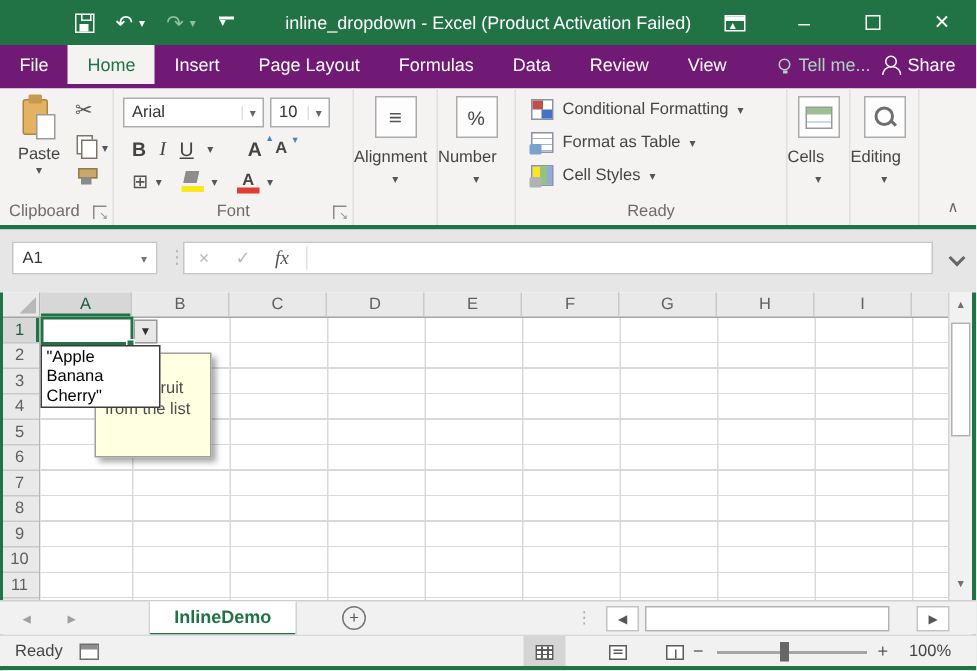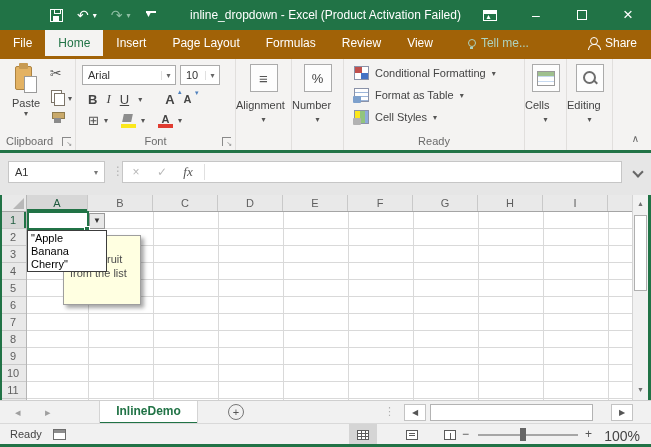--- a/index.html
+++ b/index.html
@@ -21,21 +21,21 @@
   .customize-icon::after { content:"▾"; position:absolute; top:0px; left:2px; color:#fff; font-size:8px; }
   .win-title { position:absolute; left:0; right:0; text-align:center; color:#fff; font-size:12px; }
   .winbtns { position:absolute; right:0; top:0; height:30px; display:flex; }
   .winbtn { width:46px; height:30px; display:flex; align-items:center; justify-content:center; color:#fff; font-size:14px; }
   .ribbonopt-icon { width:14px; height:11px; border:1.5px solid #fff; position:relative; }
   .ribbonopt-icon::before { content:""; position:absolute; left:0; top:0; width:100%; height:3px; background:#fff; }
   .ribbonopt-icon::after { content:"▴"; position:absolute; left:2.5px; top:1px; color:#fff; font-size:8px; }
   .max-icon { width:10px; height:10px; border:1.5px solid #fff; }
 
   
-  .tabrow { position:absolute; left:0; top:30px; width:651px; height:29px; background:#a16207; display:flex; align-items:flex-start; }
+  .tabrow { position:absolute; left:0; top:30px; width:651px; height:29px; background:#701a75; display:flex; align-items:flex-start; }
   .rtab { height:26px; line-height:26px; padding:0 13px; color:#fff; font-size:12px; }
   .rtab.active { background:#f4f3f2; color:#217346; }
   .tellme { display:flex; align-items:center; gap:5px; color:#aed3bf; margin-left:22px; height:26px; font-size:12px; }
   .bulb-icon { width:8px; height:8px; border:1.5px solid #aed3bf; border-radius:50%; position:relative; }
   .bulb-icon::after { content:""; position:absolute; left:1.5px; top:7px; width:3px; height:2px; background:#aed3bf; }
   .share { margin-left:auto; margin-right:14px; height:26px; display:flex; align-items:center; gap:6px; color:#fff; font-size:12px; }
   .person-icon { width:11px; height:12px; position:relative; }
   .person-icon::before { content:""; position:absolute; left:2.5px; top:0; width:6px; height:6px; border:1.2px solid #fff; border-radius:50%; }
   .person-icon::after { content:""; position:absolute; left:0; top:7px; width:11px; height:5px; border:1.2px solid #fff; border-bottom:none; border-radius:6px 6px 0 0; }
 
@@ -160,21 +160,21 @@
   .viewbtn.active { background:#d5d5d5; }
   .vn-icon { width:12px; height:10px; border:1px solid #5b5b5b; background:repeating-linear-gradient(to bottom,transparent 0 2px,#5b5b5b 2px 3px),repeating-linear-gradient(to right,transparent 0 3px,#5b5b5b 3px 4px),#fff; }
   .vl-icon { width:12px; height:10px; border:1px solid #5b5b5b; background:#fff; position:relative; }
   .vl-icon::before { content:""; position:absolute; left:2px; top:2px; width:6px; height:1px; background:#5b5b5b; box-shadow:0 2px 0 #5b5b5b; }
   .vb-icon { width:12px; height:10px; border:1px solid #5b5b5b; background:#fff; position:relative; }
   .vb-icon::before { content:""; position:absolute; left:5px; top:2px; width:1px; height:6px; background:#5b5b5b; }
   .zoom-minus { position:absolute; left:462px; top:3px; color:#555; font-size:12px; }
   .zoom-track { position:absolute; left:478px; top:10px; width:100px; height:2px; background:#a6a6a6; }
   .zoom-thumb { position:absolute; left:520px; top:4px; width:6px; height:13px; background:#666; }
   .zoom-plus { position:absolute; left:585px; top:3px; color:#555; font-size:12px; }
-  .zoom-pct { position:absolute; left:600px; top:4px; width:40px; text-align:right; color:#444; font-size:14px; }
+  .zoom-pct { position:absolute; left:600px; top:4px; width:40px; text-align:center; color:#444; font-size:11px; }
   .bottom-green { position:absolute; left:0; top:444px; width:651px; height:3px; background:#217346; }
 </style>
 </head>
 <body>
 
 <div class="window">
 
   <div class="titlebar">
     <div class="qat">
       <span class="save-icon"></span>
@@ -196,20 +196,21 @@
       <div class="winbtn" style="font-size:17px;">×</div>
     </div>
   </div>
 
   <div class="tabrow">
     <div class="rtab">File</div>
     <div class="rtab active">Home</div>
     <div class="rtab">Insert</div>
     <div class="rtab">Page Layout</div>
     <div class="rtab">Formulas</div>
+    <div class="rtab">Data</div>
     <div class="rtab">Review</div>
     <div class="rtab">View</div>
     <div class="tellme">
       <span class="bulb-icon"></span>
       <span>Tell me...</span>
     </div>
     <div class="share">
       <span class="person-icon"></span>
       <span>Share</span>
     </div>

